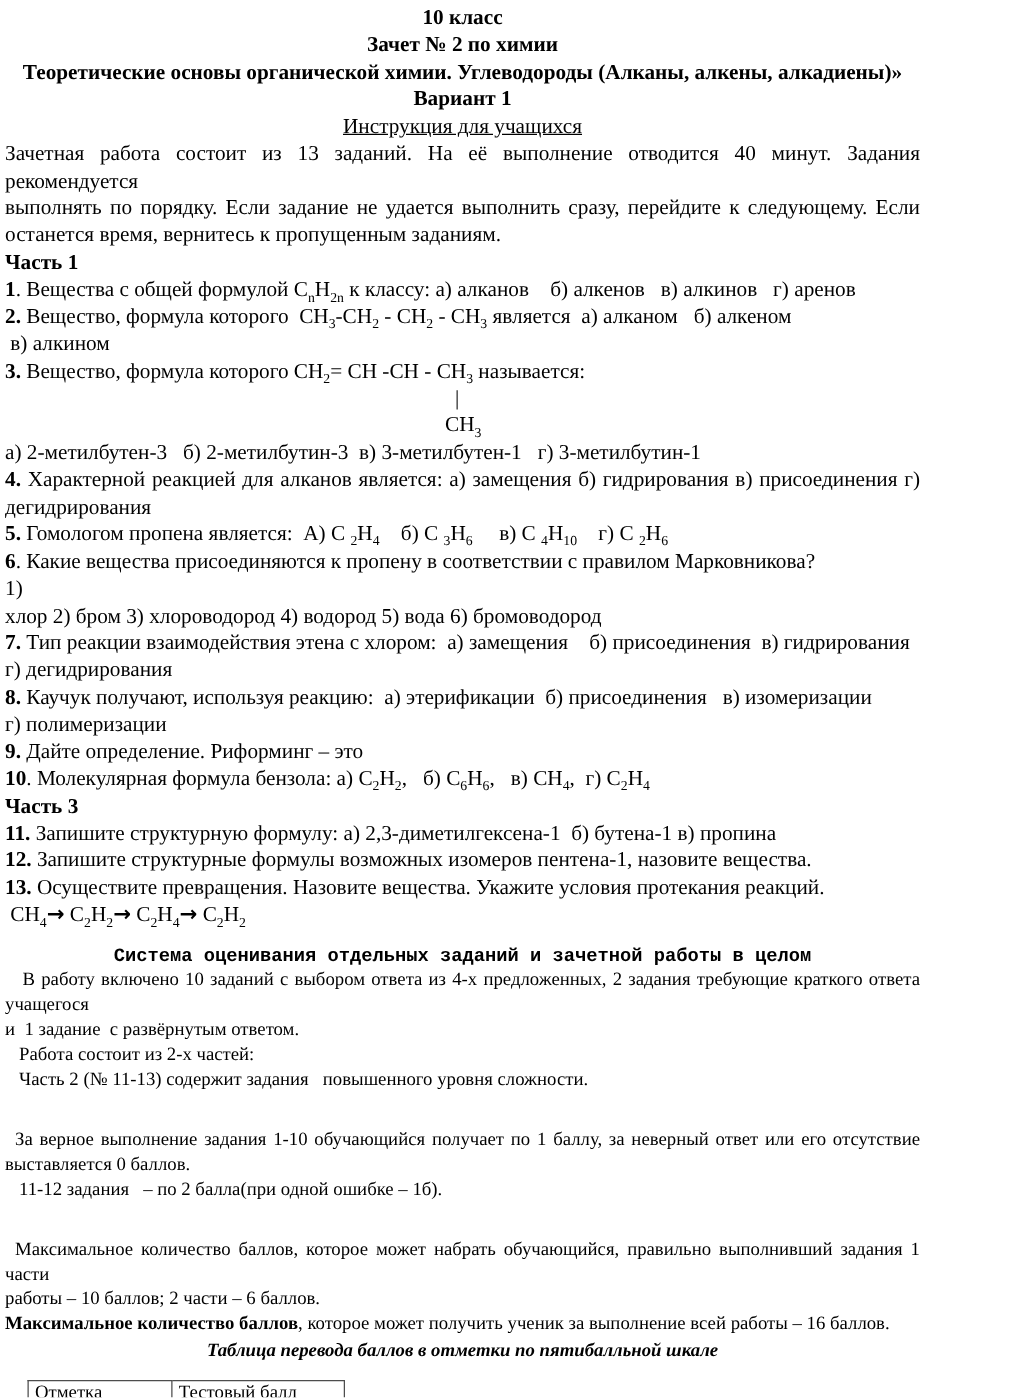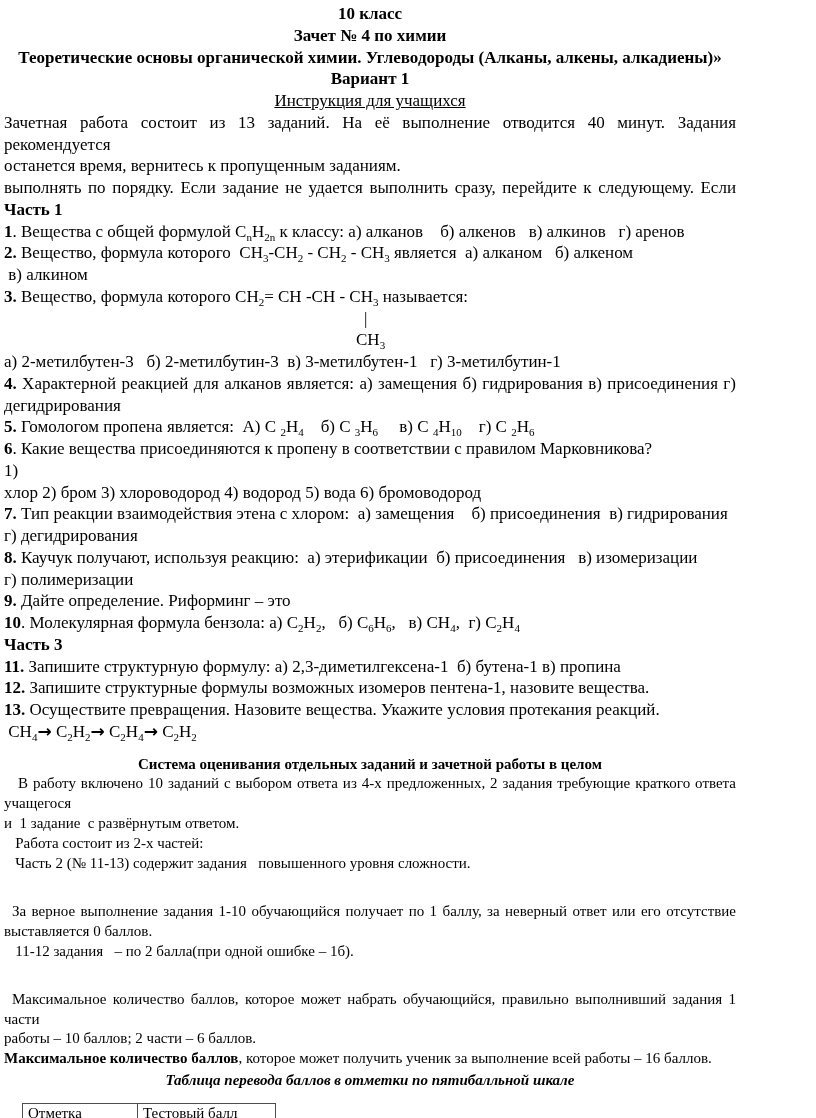--- a/index.html
+++ b/index.html
@@ -15,44 +15,44 @@
   .c{text-align:center;}
   .u{text-decoration:underline;}
   .j{white-space:normal;text-align:justify;text-align-last:justify;}
   .split{display:flex;justify-content:space-between;white-space:pre-wrap;flex-direction:column;}
   .ti14{text-indent:14px;}
   .ti8{text-indent:8px;margin-top:28px;}
   sub{font-size:11px;line-height:0;}
   .arr{font-family:"DejaVu Sans",sans-serif;font-weight:bold;}
   .bond{padding-left:360px;}
   .ch3{padding-left:352px;}
-  .sec-title{margin-top:12px;}
+  .sec-title{margin-top:12px;font-family:Liberation Mono, monospace;}
   .tbl-title{margin-top:2px;font-style:italic;}
   table.grades{border-collapse:collapse;margin:12px 0 0 18px;table-layout:fixed;}
   table.grades td{
     border:1px solid #4d4d4d;font-size:15px;line-height:17px;height:18px;
     padding:0 5px;vertical-align:middle;overflow:hidden;
   }
   td.c1{width:104px;}
   td.c2{width:127px;}
 </style>
 </head>
 <body>
 
 <div class="page">
 
   <div class="ln c b">10 класс</div>
-  <div class="ln c b">Зачет № 4 по химии</div>
+  <div class="ln c b">Зачет № 2 по химии</div>
   <div class="ln c b">Теоретические основы органической химии. Углеводороды (Алканы, алкены, алкадиены)»</div>
   <div class="ln c b">Вариант 1</div>
   <div class="ln c u">Инструкция для учащихся</div>
 
   <div class="ln j">Зачетная работа состоит из 13 заданий. На её выполнение отводится 40 минут. Задания рекомендуется</div>
+  <div class="ln j">выполнять по порядку. Если задание не удается выполнить сразу, перейдите к следующему. Если</div>
   <div class="ln">останется время, вернитесь к пропущенным заданиям.</div>
-  <div class="ln j">выполнять по порядку. Если задание не удается выполнить сразу, перейдите к следующему. Если</div>
 
   <div class="ln b">Часть 1</div>
   <div class="ln"><b>1</b>. Вещества с общей формулой С<sub>n</sub>Н<sub>2n</sub> к классу: а) алканов    б) алкенов   в) алкинов   г) аренов</div>
   <div class="ln"><b>2.</b> Вещество, формула которого  СН<sub>3</sub>-СН<sub>2</sub> - СН<sub>2</sub> - СН<sub>3</sub> является  а) алканом   б) алкеном</div>
   <div class="ln"> в) алкином</div>
   <div class="ln"><b>3.</b> Вещество, формула которого СН<sub>2</sub>= СН -СН - СН<sub>3</sub> называется:</div>
   <div class="ln bond">|</div>
   <div class="ln ch3">СН<sub>3</sub></div>
   <div class="ln">а) 2-метилбутен-3   б) 2-метилбутин-3  в) 3-метилбутен-1   г) 3-метилбутин-1</div>
   <div class="ln j"><b>4.</b> Характерной реакцией для алканов является: а) замещения  б) гидрирования  в) присоединения   г)</div>

